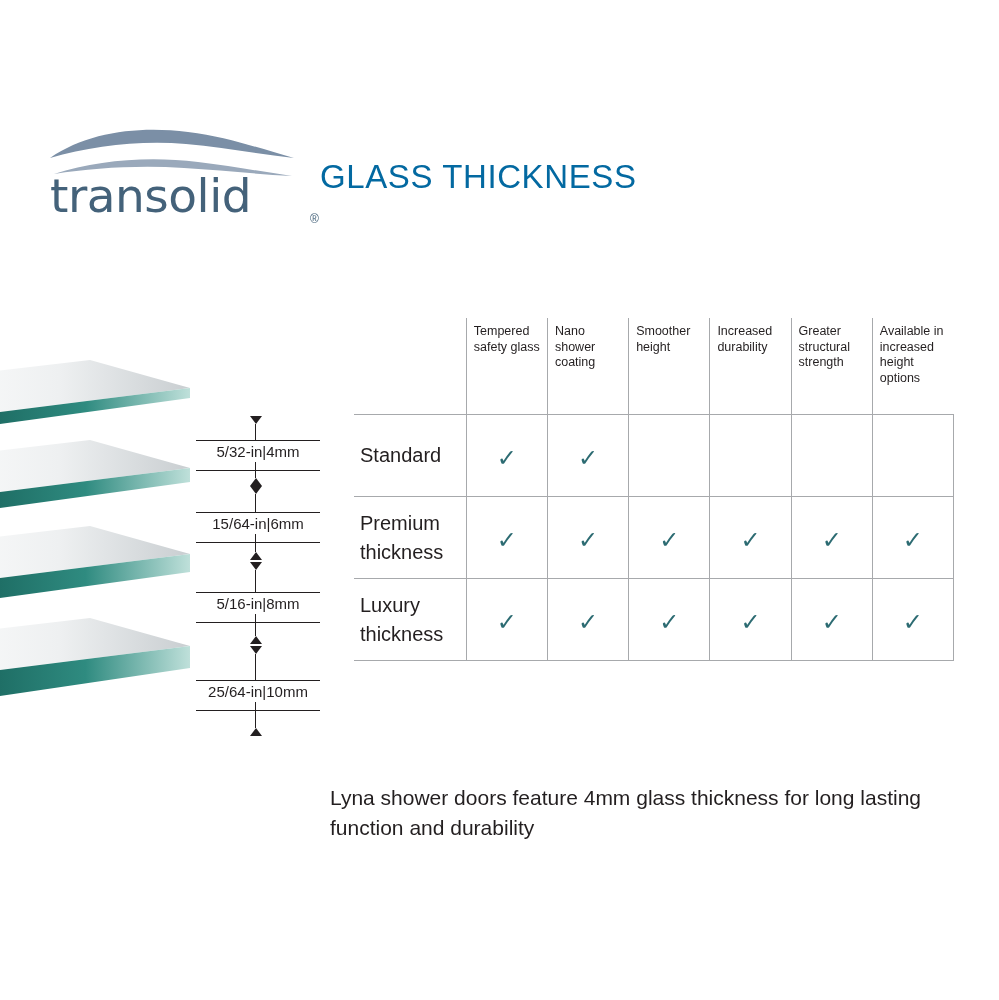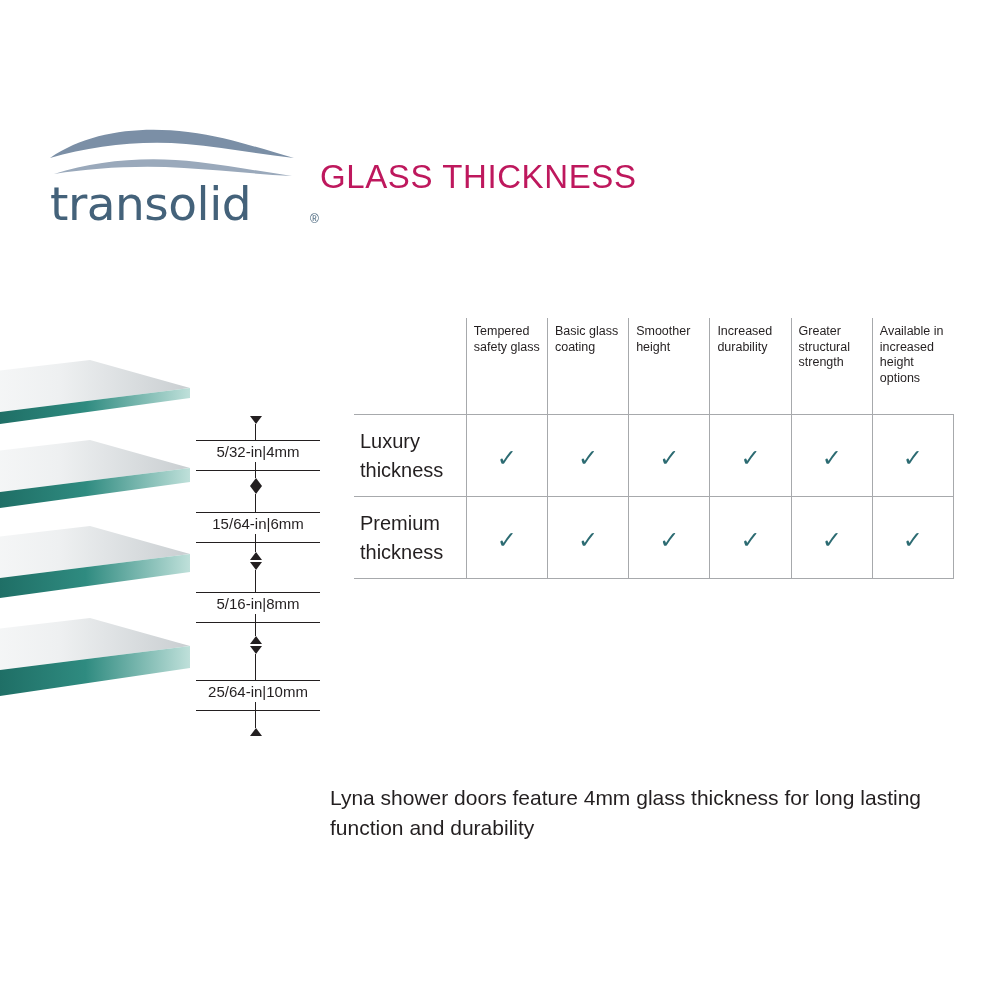--- a/index.html
+++ b/index.html
@@ -27,21 +27,21 @@
   #brand-swoosh {
     position: absolute;
     left: 0;
     top: 0;
     width: 250px;
     height: 60px;
   }
   #brand-wordmark {
     position: absolute;
     left: 2px;
-    top: 56px;
+    top: 48px;
     font-family: "DejaVu Sans", sans-serif;
     font-size: 47px;
     letter-spacing: -0.5px;
     color: #44627a;
     font-weight: 400;
   }
   #brand-reg {
     position: absolute;
     left: 262px;
     top: 92px;
@@ -58,21 +58,21 @@
   #title-line1 {
     font-size: 33px;
     letter-spacing: 1.2px;
     color: #2c6b72;
     font-weight: 400;
     line-height: 1.2;
   }
   #title-line2 {
     font-size: 33px;
     letter-spacing: 0.6px;
-    color: #be185d;
+    color: #0369a1;
     font-weight: 400;
     line-height: 1.35;
   }
 
   
   #glass-illustration {
     position: absolute;
     left: -60px;
     top: 352px;
     width: 400px;
@@ -316,42 +316,51 @@
       <col class="feat">
       <col class="feat">
     <col class="feat">
       <col class="feat">
       <col class="feat">
   </colgroup>
   <thead>
     <tr>
       <th class="corner"></th>
       <th>Tempered safety glass</th>
-      <th>Basic glass coating</th>
+      <th>Nano shower coating</th>
       <th>Smoother height</th>
       <th>Increased durability</th>
       <th>Greater structural strength</th>
       <th>Available in increased height options</th>
     </tr>
   </thead>
   <tbody>
     <tr>
-      <th class="row-label">Luxury thickness</th>
-      <td><span class="check">✓</span></td>
-      <td><span class="check">✓</span></td>
-      <td><span class="check">✓</span></td>
-      <td><span class="check">✓</span></td>
-      <td><span class="check">✓</span></td>
-      <td><span class="check">✓</span></td>
+      <th class="row-label">Standard</th>
+      <td><span class="check">✓</span></td>
+      <td><span class="check">✓</span></td>
+      <td><span class="check hidden">✓</span></td>
+      <td><span class="check hidden">✓</span></td>
+      <td><span class="check hidden">✓</span></td>
+      <td><span class="check hidden">✓</span></td>
     </tr>
     <tr>
       <th class="row-label">Premium thickness</th>
       <td><span class="check">✓</span></td>
       <td><span class="check">✓</span></td>
       <td><span class="check">✓</span></td>
       <td><span class="check">✓</span></td>
       <td><span class="check">✓</span></td>
       <td><span class="check">✓</span></td>
     </tr>
+    <tr>
+      <th class="row-label">Luxury thickness</th>
+      <td><span class="check">✓</span></td>
+      <td><span class="check">✓</span></td>
+      <td><span class="check">✓</span></td>
+      <td><span class="check">✓</span></td>
+      <td><span class="check">✓</span></td>
+      <td><span class="check">✓</span></td>
+    </tr>
   </tbody>
 </table>
 
 <div id="caption">Lyna shower doors feature 4mm glass thickness for long lasting function and durability</div>
 
 </body></html>

